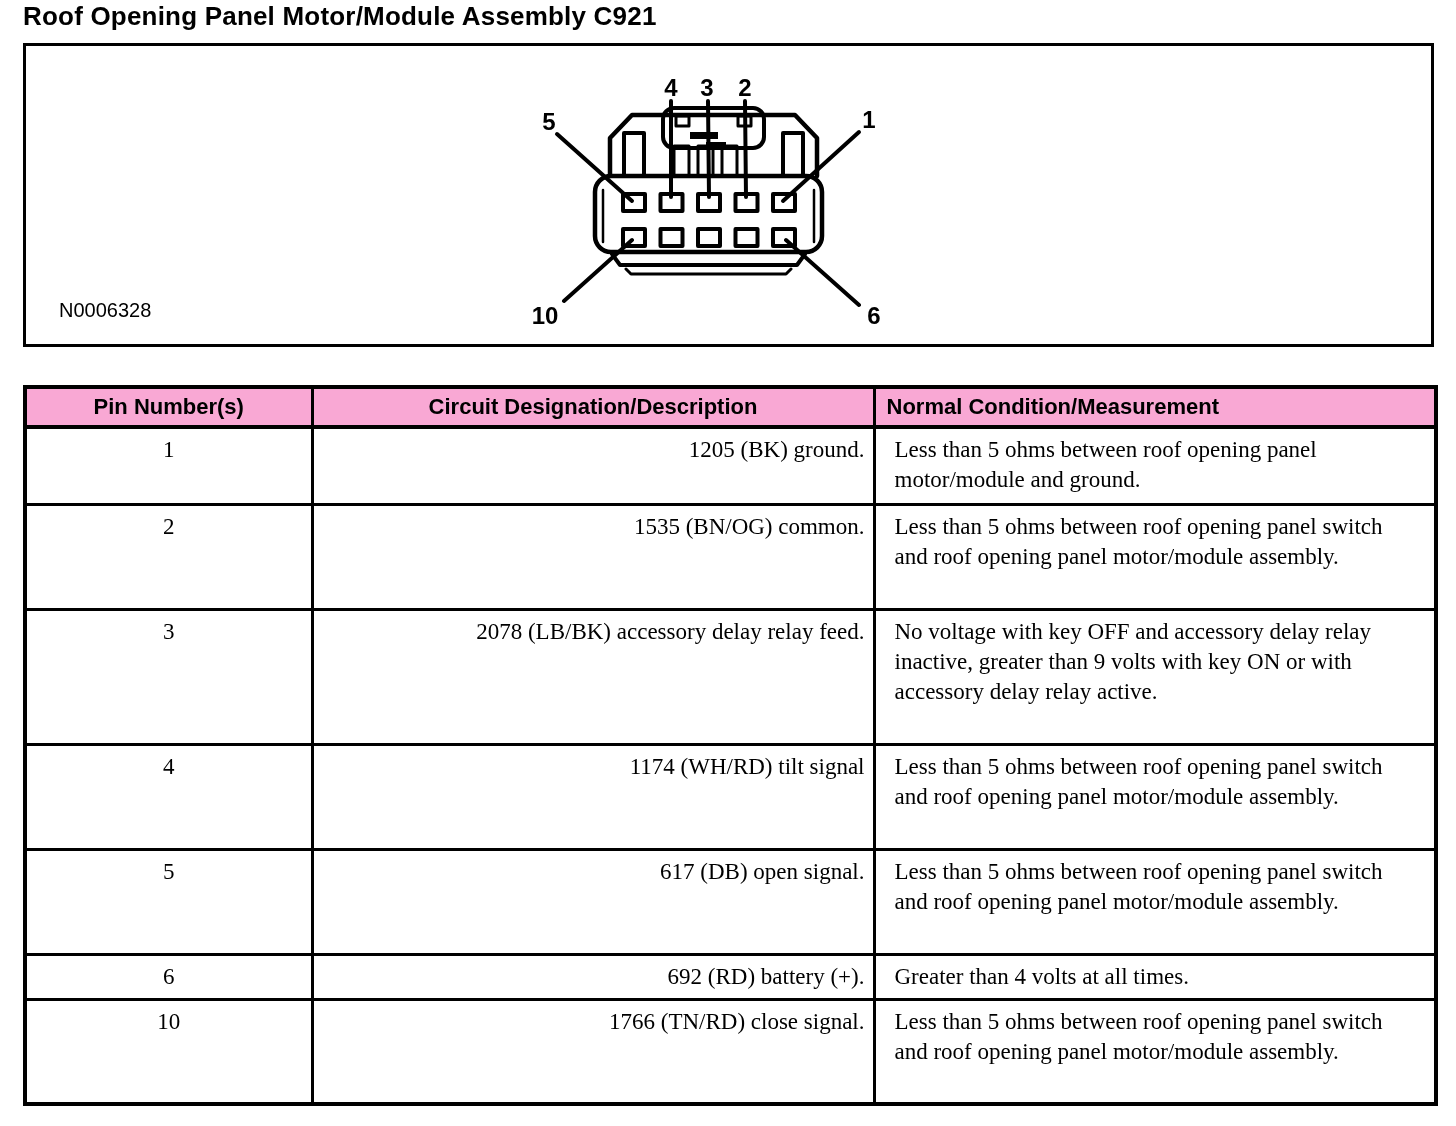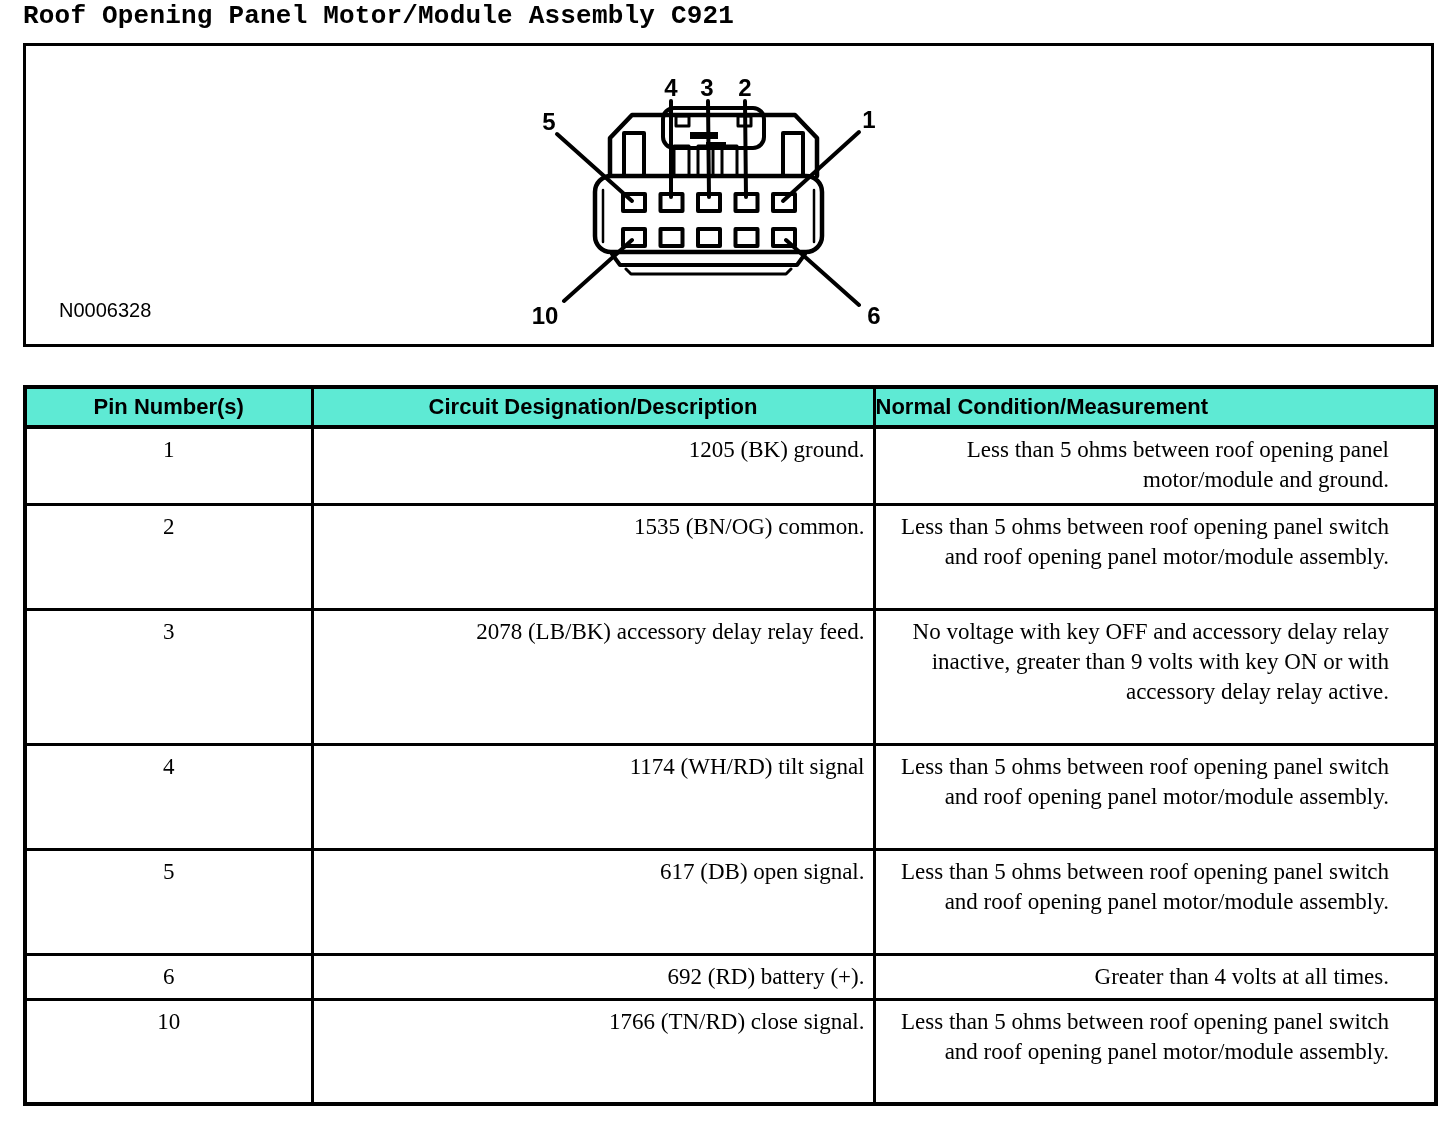--- a/index.html
+++ b/index.html
@@ -13,21 +13,21 @@
     position: relative;
     font-family: "Liberation Serif", serif;
     color: #000000;
     overflow: hidden;
   }
   .page-title {
     position: absolute;
     left: 23px;
     top: 1px;
     margin: 0;
-    font-family: Liberation Mono, monospace;
+    font-family: Liberation Sans, sans-serif;
     font-size: 26px;
     font-weight: bold;
     letter-spacing: 0.2px;
     white-space: nowrap;
   }
   .figure-box {
     position: absolute;
     left: 23px;
     top: 43px;
     width: 1411px;
@@ -52,39 +52,40 @@
   }
   .pin-table th {
     font-family: "Liberation Sans", sans-serif;
     font-size: 22px;
     font-weight: bold;
     border: 3px solid #000;
     border-bottom: 4px solid #000;
     height: 36px;
     vertical-align: middle;
     padding: 0;
-    background: #5eead4;
+    background: #f9a8d4;
   }
   .pin-table th.h-condition {
     text-align: left;
+    padding-left: 11px;
   }
   .pin-table td {
     font-family: "Liberation Serif", serif;
     font-size: 23px;
     line-height: 30px;
     border: 3px solid #000;
     vertical-align: top;
     padding: 6px 8px;
     background: #fff;
   }
   .pin-table td.col-pin { text-align: center; }
   .pin-table td.col-circuit { text-align: right; }
   .pin-table td.col-condition {
-    text-align: right;
-    padding: 6px 45px 6px 1px;
+    text-align: left;
+    padding: 6px 45px 6px 19px;
   }
   .diagram-callout {
     font-family: "Liberation Sans", sans-serif;
     font-size: 24px;
     font-weight: bold;
   }
   .figure-id {
     font-family: "Liberation Sans", sans-serif;
     font-size: 20px;
     font-weight: normal;

